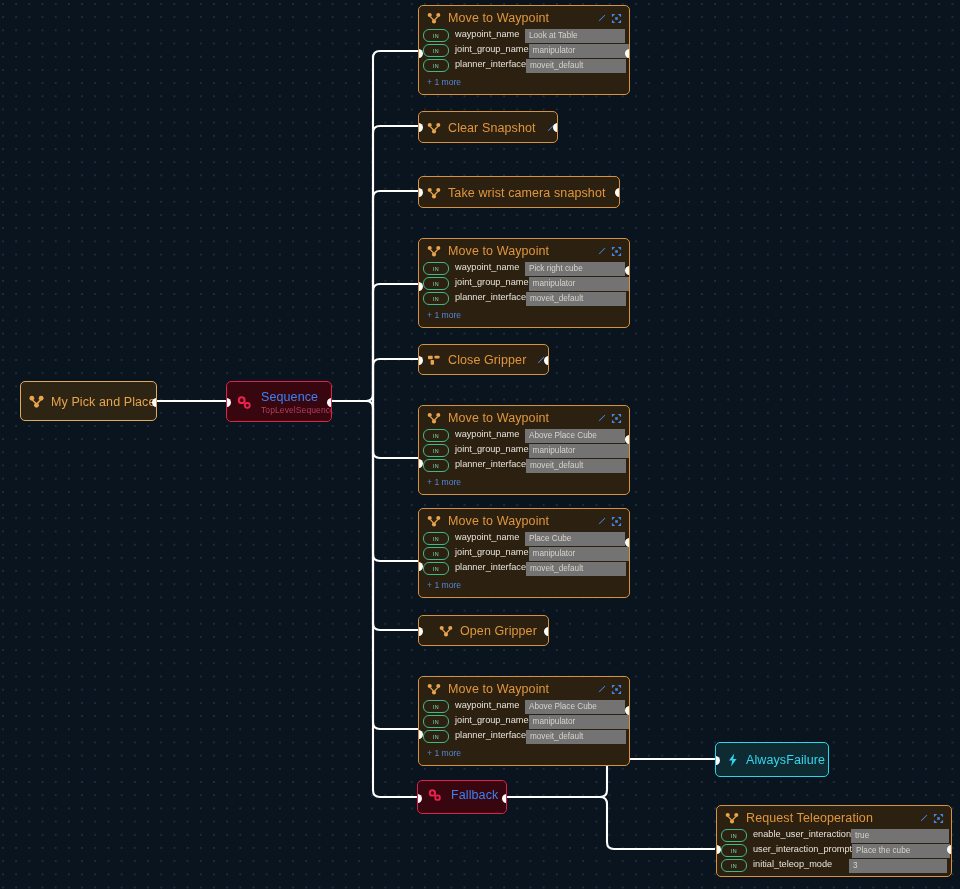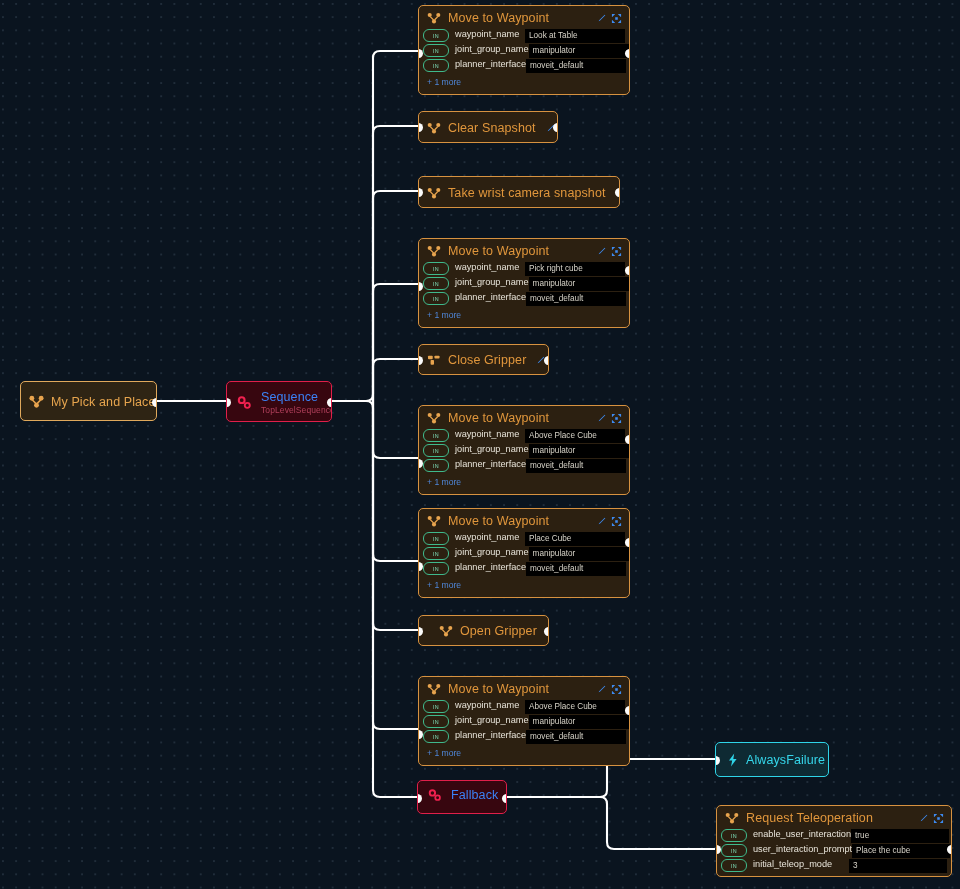--- a/index.html
+++ b/index.html
@@ -90,21 +90,21 @@
     background: transparent;
   }
   .fname {
     font-size: 9.2px;
     color: #e8e4da;
     white-space: nowrap;
     flex: 0 0 auto;
   }
   .fval {
     margin-left: auto;
-    background: #000000;
+    background: #737373;
     color: #d7d3c8;
     font-size: 8.2px;
     height: 14px;
     line-height: 14px;
     padding: 0 4px;
     box-sizing: border-box;
     overflow: hidden;
     white-space: nowrap;
     flex: 0 0 auto;
   }

